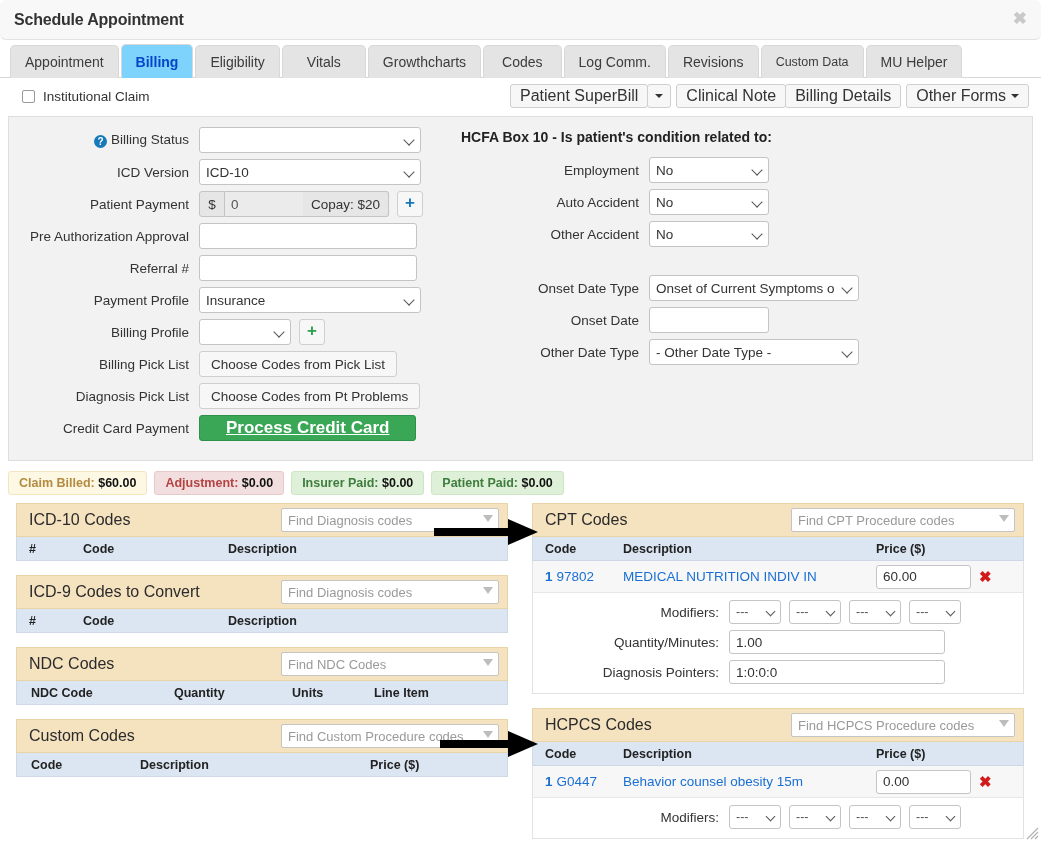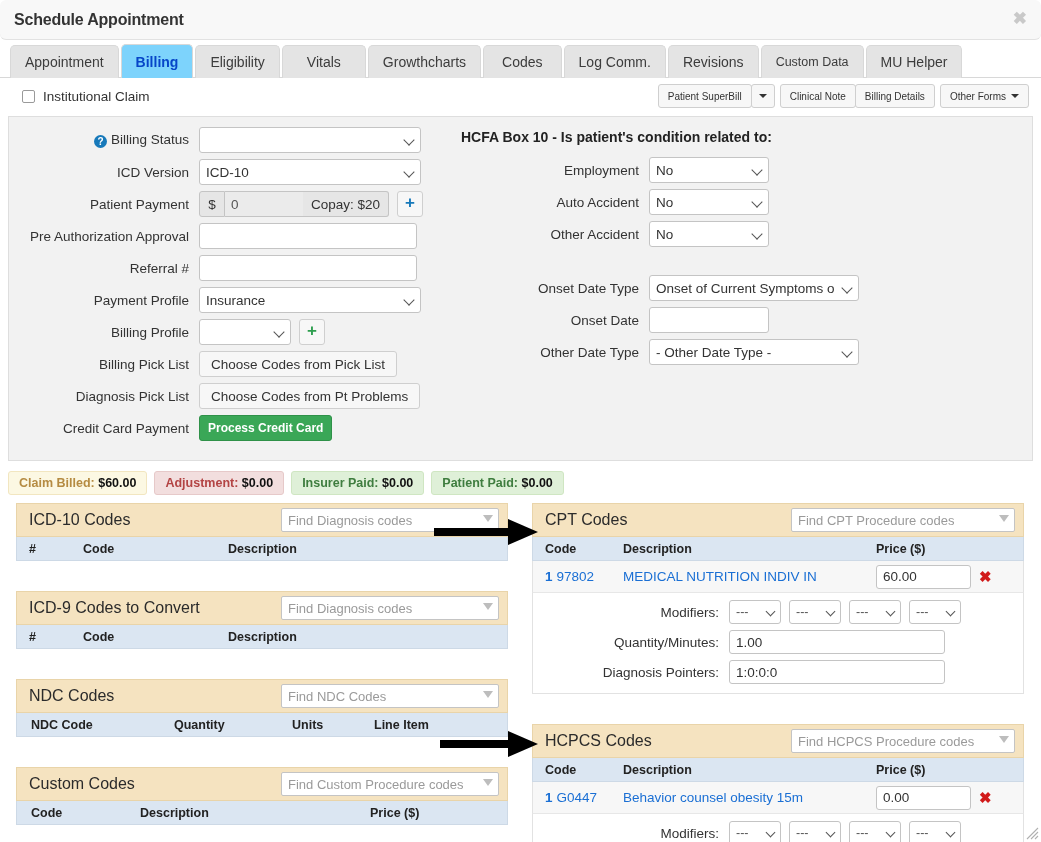--- a/index.html
+++ b/index.html
@@ -103,21 +103,21 @@
   .spacer { flex: 1; }
   .btn-group { display: flex; align-items: center; }
   .btn {
     height: 24px;
     padding: 0 9px;
     display: inline-flex;
     align-items: center;
     background: #f7f7f7;
     border: 1px solid #cfcfcf;
     border-radius: 3px;
-    font-size: 10px;
+    font-size: 16px;
     color: #333;
     cursor: pointer;
     white-space: nowrap;
   }
   .btn + .btn { margin-left: -1px; }
   .btn.sep { margin-left: 5px; }
   .btn.caret-only { padding: 0 7px; }
   .caret {
     display: inline-block;
     width: 0; height: 0;
@@ -250,30 +250,31 @@
     align-items: center;
     background: #f7f7f7;
     border: 1px solid #cfcfcf;
     border-radius: 3px;
     font-size: 13.5px;
     color: #333;
     cursor: pointer;
   }
   .btn-green {
     height: 26px;
-    padding: 0 8px;
+    padding: 0 26px;
     display: inline-flex;
     align-items: center;
     background: #3aa757;
     border: 1px solid #2f9149;
     border-radius: 3px;
-    font-size: 12px;
+    font-size: 17px;
     font-weight: bold;
     color: #ffffff;
     cursor: pointer;
+    text-decoration: underline;
   }
   .hcfa-title {
     font-size: 14px;
     font-weight: bold;
     color: #222;
     margin: 2px 0 12px 12px;
   }
   .gap { height: 22px; }
   
   .badges {
@@ -290,21 +291,21 @@
     white-space: nowrap;
   }
   .badge b { color: #111; }
   .badge-billed { background: #fcf8e3; border-color: #f2e6c0; color: #b58b42; }
   .badge-adj    { background: #f2dede; border-color: #e6c9c9; color: #b34444; }
   .badge-ins    { background: #dff0d8; border-color: #cfe6c2; color: #3f7d3f; }
   .badge-pat    { background: #dff0d8; border-color: #cfe6c2; color: #3f7d3f; }
   
   .codes-area { position: relative; display: flex; padding: 0 8px; gap: 16px; }
   .codes-col { width: 500px; flex: none; }
-  .panel { margin-bottom: 30px; padding-left: 8px; }
+  .panel { margin-bottom: 14px; padding-left: 8px; }
   .panel-head {
     background: #f5e3c0;
     border: 1px solid #e9d4a9;
     height: 34px;
     display: flex;
     align-items: center;
     justify-content: space-between;
     padding: 0 8px 0 12px;
   }
   .panel-title {

